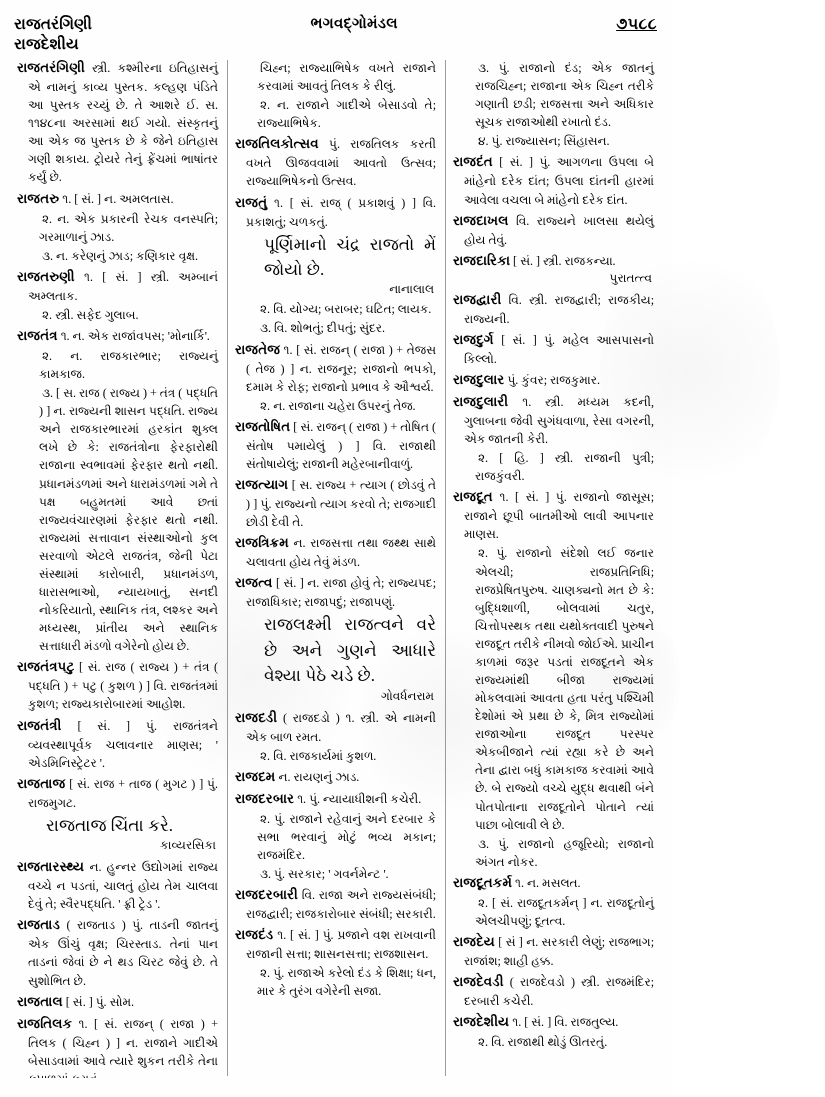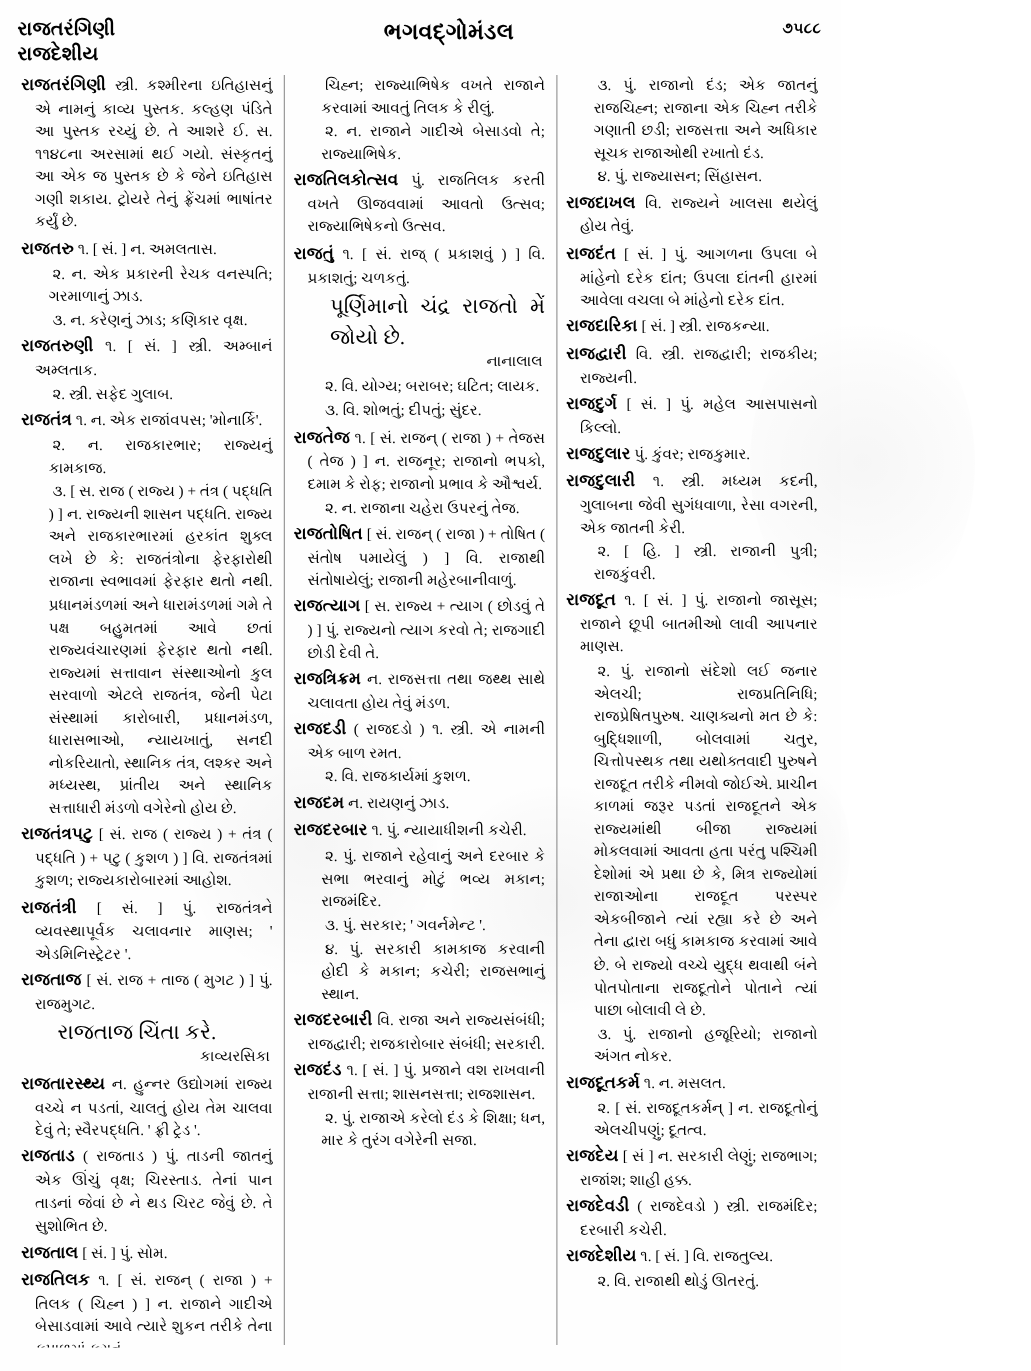--- a/index.html
+++ b/index.html
@@ -45,30 +45,31 @@
     box-sizing: border-box;
   }
   .rh-left {
     font-size: 15.5px;
     font-weight: bold;
     line-height: 1.32;
     letter-spacing: 0.1px;
   }
   .rh-left div { white-space: nowrap; }
   .rh-center {
-    font-size: 18px;
+    font-size: 15px;
     font-weight: bold;
     padding-top: 1px;
     letter-spacing: 0.2px;
   }
   .rh-right {
-    font-size: 12px;
+    font-size: 16px;
     font-weight: bold;
     padding-top: 1px;
     letter-spacing: 0.4px;
+    text-decoration: underline;
   }
 
   
   .columns {
     position: relative;
     display: flex;
     height: 1020px;
     margin-top: 2px;
   }
   .col {
@@ -171,35 +172,36 @@
         <div class="entry">
           <span class="sense">ચિહ્ન; રાજ્યાભિષેક વખતે રાજાને કરવામાં આવતું તિલક કે રીલું.</span>
           <span class="sense">૨. ન. રાજાને ગાદીએ બેસાડવો તે; રાજ્યાભિષેક.</span>
         </div>
         <div class="entry"><span class="headword">રાજતિલકોત્સવ</span> <span>પું. રાજતિલક કરતી વખતે ઊજવવામાં આવતો ઉત્સવ; રાજ્યાભિષેકનો ઉત્સવ.</span></div>
         <div class="entry"><span class="headword">રાજતું</span> <span>૧. [ સં. રાજ્ ( પ્રકાશવું ) ] વિ. પ્રકાશતું; ચળકતું.</span><span class="quote">પૂર્ણિમાનો ચંદ્ર રાજતો મેં જોયો છે.</span><span class="quote-attr">નાનાલાલ</span><span class="sense">૨. વિ. યોગ્ય; બરાબર; ઘટિત; લાયક.</span><span class="sense">૩. વિ. શોભતું; દીપતું; સુંદર.</span></div>
         <div class="entry"><span class="headword">રાજતેજ</span> <span>૧. [ સં. રાજન્ ( રાજા ) + તેજસ ( તેજ ) ] ન. રાજનૂર; રાજાનો ભપકો, દમામ કે રોફ; રાજાનો પ્રભાવ કે ઔશ્વર્ય.</span><span class="sense">૨. ન. રાજાના ચહેરા ઉપરનું તેજ.</span></div>
         <div class="entry"><span class="headword">રાજતોષિત</span> <span>[ સં. રાજન્ ( રાજા ) + તોષિત ( સંતોષ પમાયેલું ) ] વિ. રાજાથી સંતોષાયેલું; રાજાની મહેરબાનીવાળું.</span></div>
         <div class="entry"><span class="headword">રાજત્યાગ</span> <span>[ સ. રાજ્ય + ત્યાગ ( છોડવું તે ) ] પું. રાજ્યનો ત્યાગ કરવો તે; રાજગાદી છોડી દેવી તે.</span></div>
         <div class="entry"><span class="headword">રાજત્રિક્રમ</span> <span>ન. રાજસત્તા તથા જથ્થ સાથે ચલાવતા હોય તેવું મંડળ.</span></div>
+        <div class="entry"><span class="headword">રાજત્વ</span> <span>[ સં. ] ન. રાજા હોવું તે; રાજ્યપદ; રાજાધિકાર; રાજાપદું; રાજાપણું.</span><span class="quote">રાજલક્ષ્મી રાજત્વને વરે છે અને ગુણને આધારે વેશ્યા પેઠે ચડે છે.</span><span class="quote-attr">ગોવર્ધનરામ</span></div>
         <div class="entry"><span class="headword">રાજદડી</span> <span>( રાજદડો ) ૧. સ્ત્રી. એ નામની એક બાળ રમત.</span><span class="sense">૨. વિ. રાજકાર્યમાં કુશળ.</span></div>
         <div class="entry"><span class="headword">રાજદમ</span> <span>ન. રાયણનું ઝાડ.</span></div>
-        <div class="entry"><span class="headword">રાજદરબાર</span> <span>૧. પું. ન્યાયાધીશની કચેરી.</span><span class="sense">૨. પું. રાજાને રહેવાનું અને દરબાર કે સભા ભરવાનું મોટું ભવ્ય મકાન; રાજમંદિર.</span><span class="sense">૩. પું. સરકાર; ' ગવર્નમેન્ટ '.</span><span class="sense">૪. પું. સરકારી કામકાજ કરવાની હોદી કે મકાન; કચેરી; રાજસભાનું સ્થાન.</span></div>
+        <div class="entry"><span class="headword">રાજદરબાર</span> <span>૧. પું. ન્યાયાધીશની કચેરી.</span><span class="sense">૨. પું. રાજાને રહેવાનું અને દરબાર કે સભા ભરવાનું મોટું ભવ્ય મકાન; રાજમંદિર.</span><span class="sense">૩. પું. સરકાર; ' ગવર્નમેન્ટ '.</span></div>
         <div class="entry"><span class="headword">રાજદરબારી</span> <span>વિ. રાજા અને રાજ્યસંબંધી; રાજદ્વારી; રાજકારોબાર સંબંધી; સરકારી.</span></div>
         <div class="entry"><span class="headword">રાજદંડ</span> <span>૧. [ સં. ] પું. પ્રજાને વશ રાખવાની રાજાની સત્તા; શાસનસત્તા; રાજશાસન.</span><span class="sense">૨. પું. રાજાએ કરેલો દંડ કે શિક્ષા; ધન, માર કે તુરંગ વગેરેની સજા.</span></div>
       </div>
     <div class="col-rule"></div>
     <div class="col" id="col-2">
         <div class="entry">
           <span class="sense">૩. પું. રાજાનો દંડ; એક જાતનું રાજચિહ્ન; રાજાના એક ચિહ્ન તરીકે ગણાતી છડી; રાજસત્તા અને અધિકાર સૂચક રાજાઓથી રખાતો દંડ.</span>
           <span class="sense">૪. પું. રાજ્યાસન; સિંહાસન.</span>
         </div>
+        <div class="entry"><span class="headword">રાજદંત</span> <span>[ સં. ] પું. આગળના ઉપલા બે માંહેનો દરેક દાંત; ઉપલા દાંતની હારમાં આવેલા વચલા બે માંહેનો દરેક દાંત.</span></div>
         <div class="entry"><span class="headword">રાજદાખલ</span> <span>વિ. રાજ્યને ખાલસા થયેલું હોય તેવું.</span></div>
-        <div class="entry"><span class="headword">રાજદંત</span> <span>[ સં. ] પું. આગળના ઉપલા બે માંહેનો દરેક દાંત; ઉપલા દાંતની હારમાં આવેલા વચલા બે માંહેનો દરેક દાંત.</span></div>
-        <div class="entry"><span class="headword">રાજદારિકા</span> <span>[ સં. ] સ્ત્રી. રાજકન્યા.</span></div>
+        <div class="entry"><span class="headword">રાજદારિકા</span> <span>[ સં. ] સ્ત્રી. રાજકન્યા.</span><span class="quote-attr">પુરાતત્ત્વ</span></div>
         <div class="entry"><span class="headword">રાજદ્વારી</span> <span>વિ. સ્ત્રી. રાજદ્વારી; રાજકીય; રાજ્યની.</span></div>
         <div class="entry"><span class="headword">રાજદુર્ગ</span> <span>[ સં. ] પું. મહેલ આસપાસનો કિલ્લો.</span></div>
         <div class="entry"><span class="headword">રાજદુલાર</span> <span>પું. કુંવર; રાજકુમાર.</span></div>
         <div class="entry"><span class="headword">રાજદુલારી</span> <span>૧. સ્ત્રી. મધ્યમ કદની, ગુલાબના જેવી સુગંધવાળા, રેસા વગરની, એક જાતની કેરી.</span><span class="sense">૨. [ હિ. ] સ્ત્રી. રાજાની પુત્રી; રાજકુંવરી.</span></div>
         <div class="entry"><span class="headword">રાજદૂત</span> <span>૧. [ સં. ] પું. રાજાનો જાસૂસ; રાજાને છૂપી બાતમીઓ લાવી આપનાર માણસ.</span><span class="sense">૨. પું. રાજાનો સંદેશો લઈ જનાર એલચી; રાજપ્રતિનિધિ; રાજપ્રેષિતપુરુષ. ચાણક્યનો મત છે કે: બુદ્ધિશાળી, બોલવામાં ચતુર, ચિત્તોપસ્થક તથા યથોક્તવાદી પુરુષને રાજદૂત તરીકે નીમવો જોઈએ. પ્રાચીન કાળમાં જરૂર પડતાં રાજદૂતને એક રાજ્યમાંથી બીજા રાજ્યમાં મોકલવામાં આવતા હતા પરંતુ પશ્ચિમી દેશોમાં એ પ્રથા છે કે, મિત્ર રાજ્યોમાં રાજાઓના રાજદૂત પરસ્પર એકબીજાને ત્યાં રહ્યા કરે છે અને તેના દ્વારા બધું કામકાજ કરવામાં આવે છે. બે રાજ્યો વચ્ચે યુદ્ધ થવાથી બંને પોતપોતાના રાજદૂતોને પોતાને ત્યાં પાછા બોલાવી લે છે.</span><span class="sense">૩. પું. રાજાનો હજૂરિયો; રાજાનો અંગત નોકર.</span></div>
         <div class="entry"><span class="headword">રાજદૂતકર્મ</span> <span>૧. ન. મસલત.</span><span class="sense">૨. [ સં. રાજદૂતકર્મન્ ] ન. રાજદૂતોનું એલચીપણું; દૂતત્વ.</span></div>
         <div class="entry"><span class="headword">રાજદેય</span> <span>[ સં ] ન. સરકારી લેણું; રાજભાગ; રાજાંશ; શાહી હક્ક.</span></div>
         <div class="entry"><span class="headword">રાજદેવડી</span> <span>( રાજદેવડો ) સ્ત્રી. રાજમંદિર; દરબારી કચેરી.</span></div>
         <div class="entry"><span class="headword">રાજદેશીય</span> <span>૧. [ સં. ] વિ. રાજતુલ્ય.</span><span class="sense">૨. વિ. રાજાથી થોડું ઊતરતું.</span></div>
       </div>

